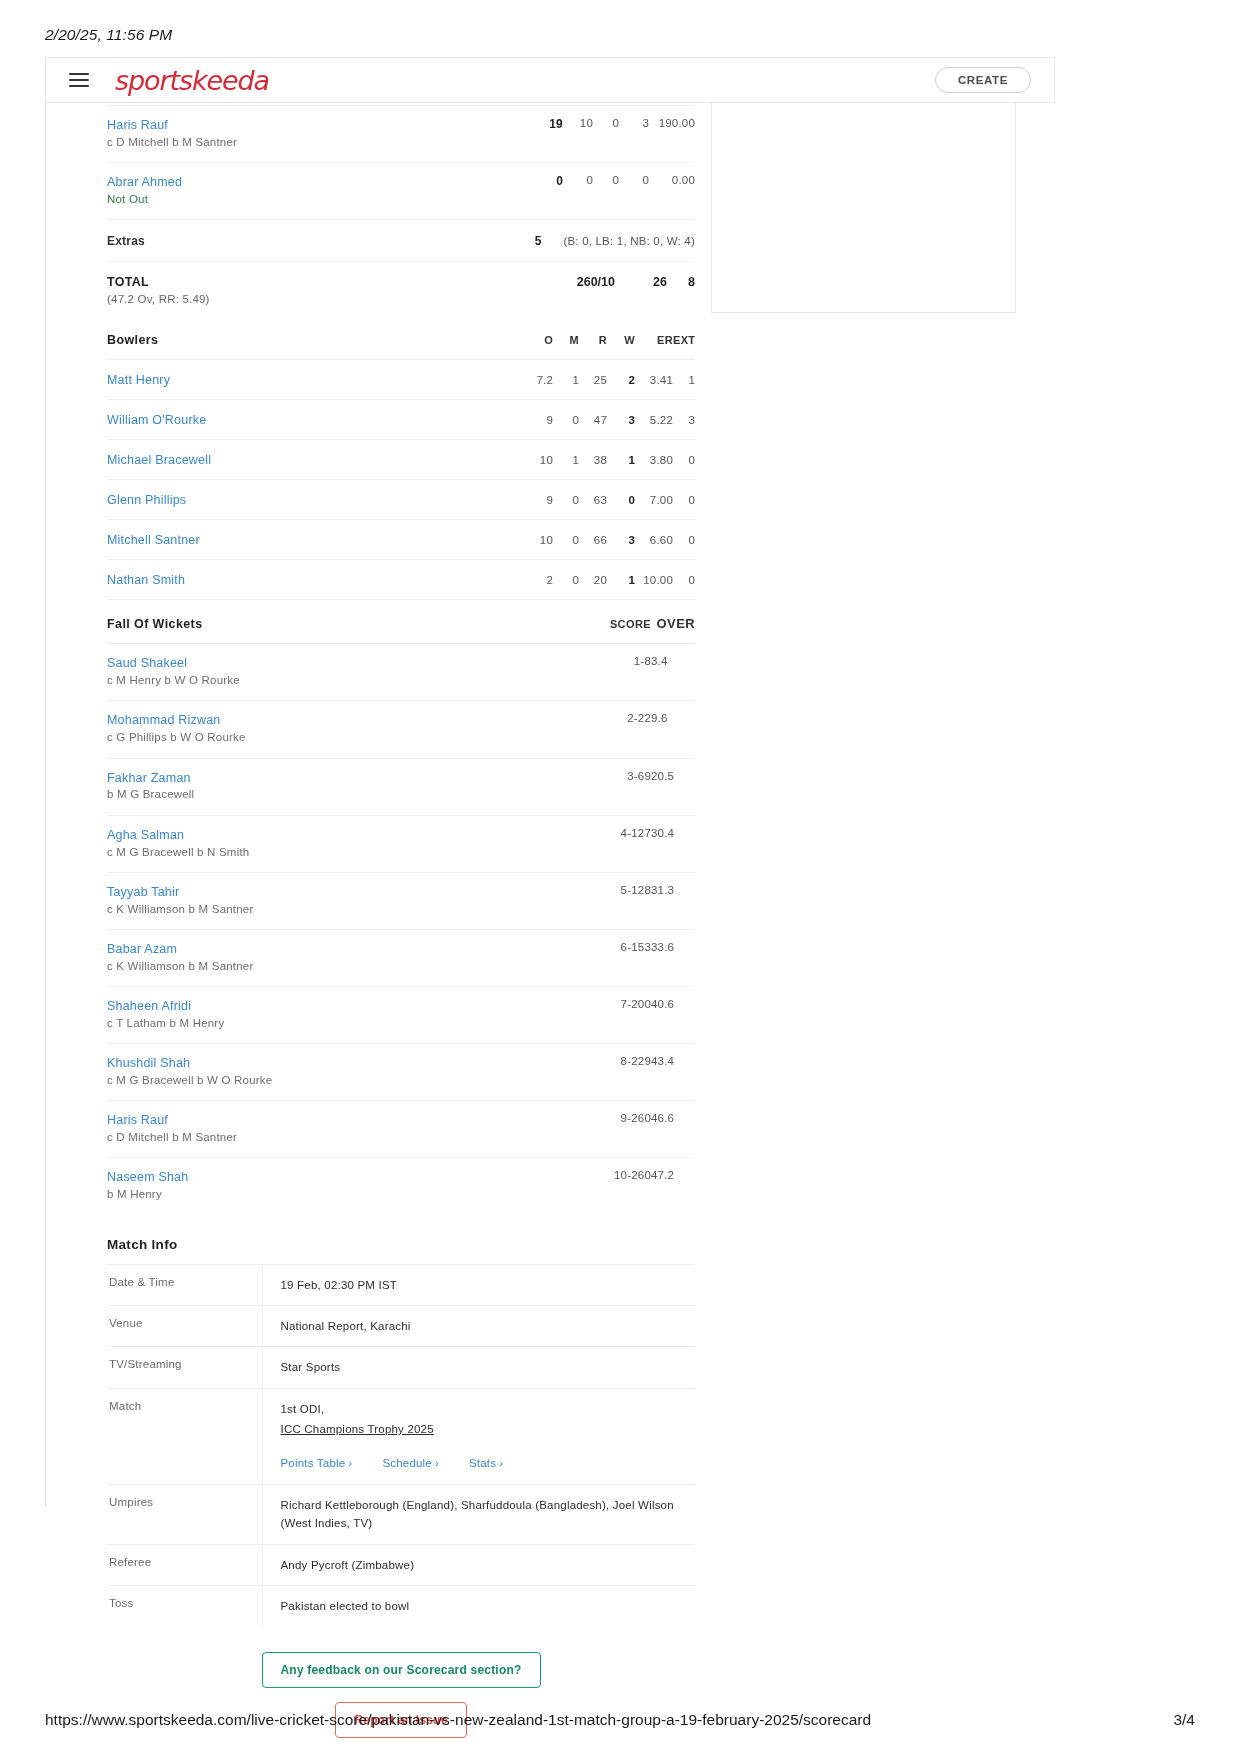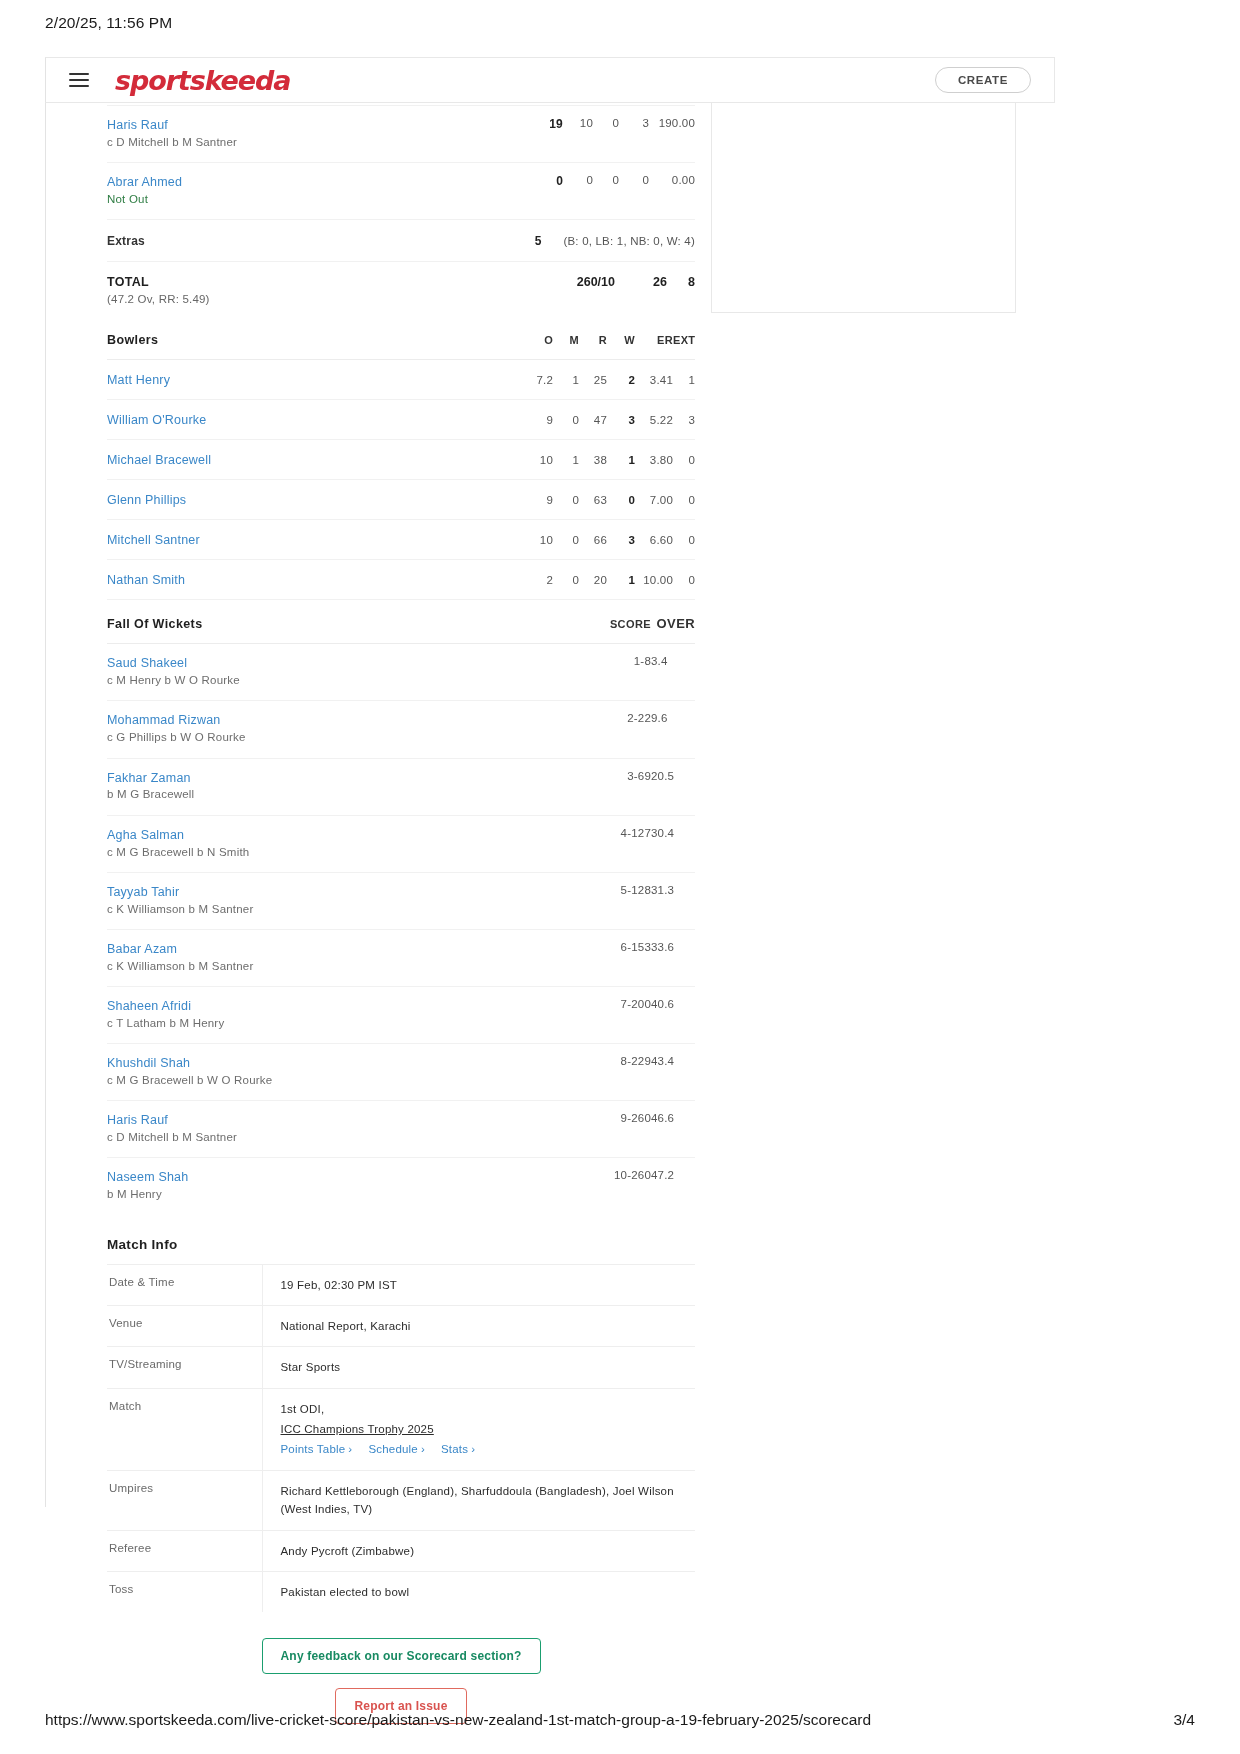--- a/index.html
+++ b/index.html
@@ -8,23 +8,23 @@
     width:1240px; height:1754px;
     background:#ffffff;
     font-family:"Liberation Sans", sans-serif;
     color:#2b2b2b;
     position:relative;
     overflow:hidden;
   }
 
   
   .print-header {
-    position:absolute; top:14px; left:0; width:1240px;
+    position:absolute; top:26px; left:0; width:1240px;
     display:flex; align-items:flex-start;
-    font-size:15.5px; color:#1a1a1a; letter-spacing:.1px;
+    font-size:15.5px; color:#1a1a1a; letter-spacing:.1px;font-style:italic;
   }
   .print-header .ph-date { margin-left:45px; width:250px; }
   .print-header .ph-title { flex:1; text-align:left; }
 
   .print-footer {
     position:absolute; bottom:25px; left:0; width:1240px;
     display:flex; align-items:baseline;
     font-size:15.5px; color:#1a1a1a;
   }
   .print-footer .pf-url { margin-left:45px; }
@@ -42,21 +42,21 @@
     border:1px solid #e8e8e8; border-left:1px solid #e3e3e3;
     background:#fff;
     display:flex; align-items:center;
     z-index:5;
   }
   .hamburger { margin-left:23px; width:20px; display:flex; flex-direction:column; gap:4px; cursor:pointer; }
   .hamburger span { display:block; height:2px; background:#333; border-radius:1px; }
   .brand {
     margin-left:26px;
     font-family:"DejaVu Sans", sans-serif;
-    font-style:italic; font-weight:bold;
+    font-style:italic; font-weight:normal;
     font-size:27px; letter-spacing:-1.1px;
     color:#d32b3a;
   }
   .create-btn {
     position:absolute; right:23px;
     border:1px solid #cfcfcf; border-radius:16px;
     padding:6px 22px;
     font-size:11.5px; font-weight:700; letter-spacing:.6px;
     color:#4a4a4a; background:#fff; cursor:pointer;
   }
@@ -174,21 +174,21 @@
     width:155px; padding:11px 0 11px 2px;
     font-size:11.5px; color:#6a6a6a; vertical-align:top;
     border-right:1px solid #eeeeee; letter-spacing:.2px;
   }
   .mi-val {
     padding:11px 0 11px 18px;
     font-size:11.5px; color:#2c2c2c; vertical-align:top;
     line-height:1.6; letter-spacing:.2px;
   }
   .mi-link-u { text-decoration:underline; color:#2c2c2c; display:inline-block; margin-top:2px; }
-  .mi-sublinks { margin-top:2px; display:flex; gap:16px; }
+  .mi-sublinks { margin-top:16px; display:flex; gap:30px; }
   .mi-sublink { font-size:11.5px; color:#3a87c8; letter-spacing:.2px; cursor:pointer; }
   .mi-sublink .chev { color:#3a87c8; margin-left:3px; }
 
   
   .btn-wrap { display:flex; justify-content:center; margin-top:26px; }
   .feedback-btn {
     border:1px solid #1a9e6f; border-radius:4px;
     padding:10px 18px; background:#fff;
     font-size:12px; font-weight:700; color:#188a62;
     letter-spacing:.2px; cursor:pointer;

